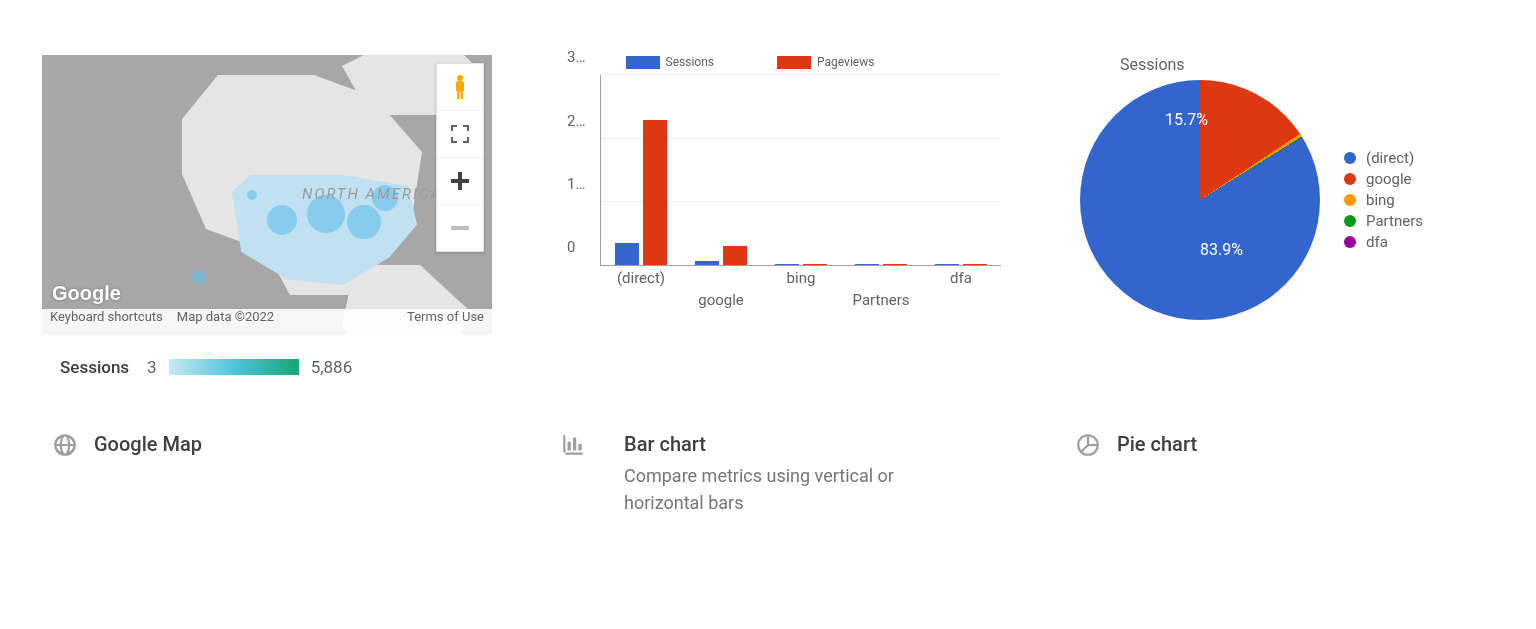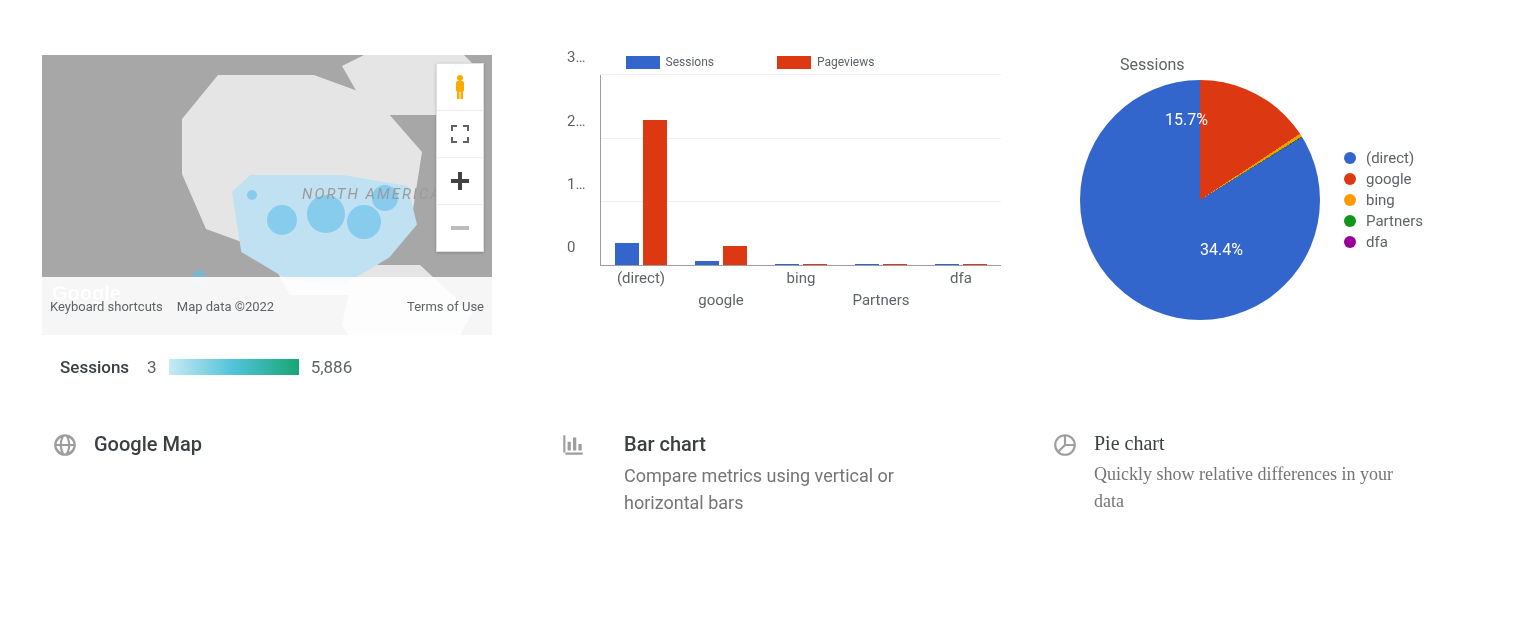--- a/index.html
+++ b/index.html
@@ -15,21 +15,21 @@
   .land.na{left:140px;top:20px;width:240px;height:220px;clip-path:polygon(0% 20%,15% 0%,55% 0%,80% 10%,100% 35%,95% 70%,70% 100%,45% 100%,35% 80%,10% 70%,0% 45%);}
   .land.us{left:190px;top:120px;width:185px;height:110px;background:#bfe1f2;clip-path:polygon(0% 15%,10% 0%,60% 0%,95% 10%,100% 45%,85% 75%,60% 100%,30% 95%,5% 70%);}
   .land.sa{left:300px;top:210px;width:130px;height:120px;clip-path:polygon(10% 0%,60% 0%,100% 40%,70% 100%,30% 100%,0% 50%);}
   .land.gl{left:300px;top:-10px;width:140px;height:70px;clip-path:polygon(0% 30%,30% 0%,80% 0%,100% 40%,70% 100%,20% 100%);background:#e5e5e5;}
   .bubble{position:absolute;border-radius:50%;background:rgba(98,189,234,0.6);}
   .map-label{position:absolute;left:260px;top:130px;font-style:italic;color:#9b9b9b;letter-spacing:2px;font-size:15px;text-align:center;}
   .map-btns{position:absolute;right:8px;top:8px;width:46px;background:#fff;border:1px solid #e0e0e0;box-shadow:0 1px 3px rgba(0,0,0,.2);}
   .map-btn{height:46px;display:flex;align-items:center;justify-content:center;border-bottom:1px solid #eee;}
   .map-btn:last-child{border-bottom:none;}
   .map-btn svg{fill:#616161;}
-  .map-footer{position:absolute;left:0;right:0;bottom:0;background:rgba(255,255,255,.9);height:26px;display:flex;align-items:center;font-size:13px;color:#5f6368;padding:16px 8px;white-space:nowrap;}
+  .map-footer{position:absolute;left:0;right:0;bottom:0;background:rgba(255,255,255,.9);height:26px;display:flex;align-items:flex-start;font-size:13px;color:#5f6368;padding:0 8px;white-space:nowrap;}
   .map-footer span{margin-right:14px;}
   .map-footer span:last-child{margin-left:auto;margin-right:0;}
   .google-wm{position:absolute;left:10px;bottom:30px;font-family:Arial;font-size:20px;font-weight:bold;color:#fff;text-shadow:0 0 3px rgba(0,0,0,.3);}
   .map-legend{margin-top:22px;display:flex;align-items:center;font-size:17px;color:#5f6368;padding-left:18px;}
   .map-legend b{color:#3c4043;font-weight:500;margin-right:18px;}
   .grad{width:130px;height:16px;margin:0 12px;background:linear-gradient(90deg,#c8e9f4,#4fc3d8,#17a673);}
   .bar-legend{text-align:center;font-size:12px;color:#5f6368;margin-bottom:6px;}
   .sw{display:inline-block;width:34px;height:13px;vertical-align:middle;margin-right:6px;}
   .s-blue{background:#3366cc;}
   .s-red{background:#dc3912;}
@@ -50,21 +50,21 @@
   .pie-leg div{display:flex;align-items:center;margin:3px 0;}
   .dot{width:12px;height:12px;border-radius:50%;margin-right:10px;}
 
   
   .cap{position:absolute;top:432px;display:flex;}
   .cap-icon{margin-right:14px;color:#9e9e9e;flex:0 0 28px;}
   .cap h3{margin:0 0 6px 0;font-size:20px;font-weight:500;color:#3c4043;}
   .cap p{margin:0;font-size:18px;color:#757575;line-height:1.5;max-width:330px;}
   .cap.c1{left:52px;}
   .cap.c2{left:560px;gap:22px;}
-  .cap.c3{left:1052px;font-family:Liberation Serif, serif;}
+  .cap.c3{left:1075px;}
 </style>
 </head>
 <body>
 
 <div class="page">
 
   <div class="col col-map">
     <div class="map-frame">
       <div class="land gl"></div>
       <div class="land na"></div>
@@ -155,21 +155,21 @@
       <span class="xt low" style="left:70%">Partners</span>
       <span class="xt" style="left:90%">dfa</span>
     </div>
   </div>
 
   <div class="col col-pie">
     <div class="pie-title">Sessions</div>
     <div class="pie-row">
       <div class="pie" style="background:conic-gradient(#dc3912 0deg 56.5deg,#ff9900 56.5deg 58deg,#109618 58deg 58.4deg,#990099 58.4deg 58.5deg,#3366cc 58.5deg 360deg);">
         <span class="pie-text" style="left:85px;top:30px;">15.7%</span>
-        <span class="pie-text" style="left:120px;top:160px;">34.4%</span>
+        <span class="pie-text" style="left:120px;top:160px;">83.9%</span>
       </div>
       <div class="pie-leg">
         <div>
             <span class="dot" style="background:#3366cc"></span>
             <span>(direct)</span>
           </div>
         <div>
             <span class="dot" style="background:#dc3912"></span>
             <span>google</span>
           </div>
@@ -215,17 +215,16 @@
   <div class="cap c3">
     <div class="cap-icon">
       <svg width="26" height="26" viewBox="0 0 24 24" fill="none" stroke="#9e9e9e" stroke-width="2">
           <circle cx="12" cy="12" r="9"></circle>
           <path d="M12 3v9h9"></path>
           <path d="M12 12l-6 6"></path>
         </svg>
     </div>
     <div>
       <h3>Pie chart</h3>
-      <p>Quickly show relative differences in your data</p>
     </div>
   </div>
 
 </div>
 
 </body></html>

